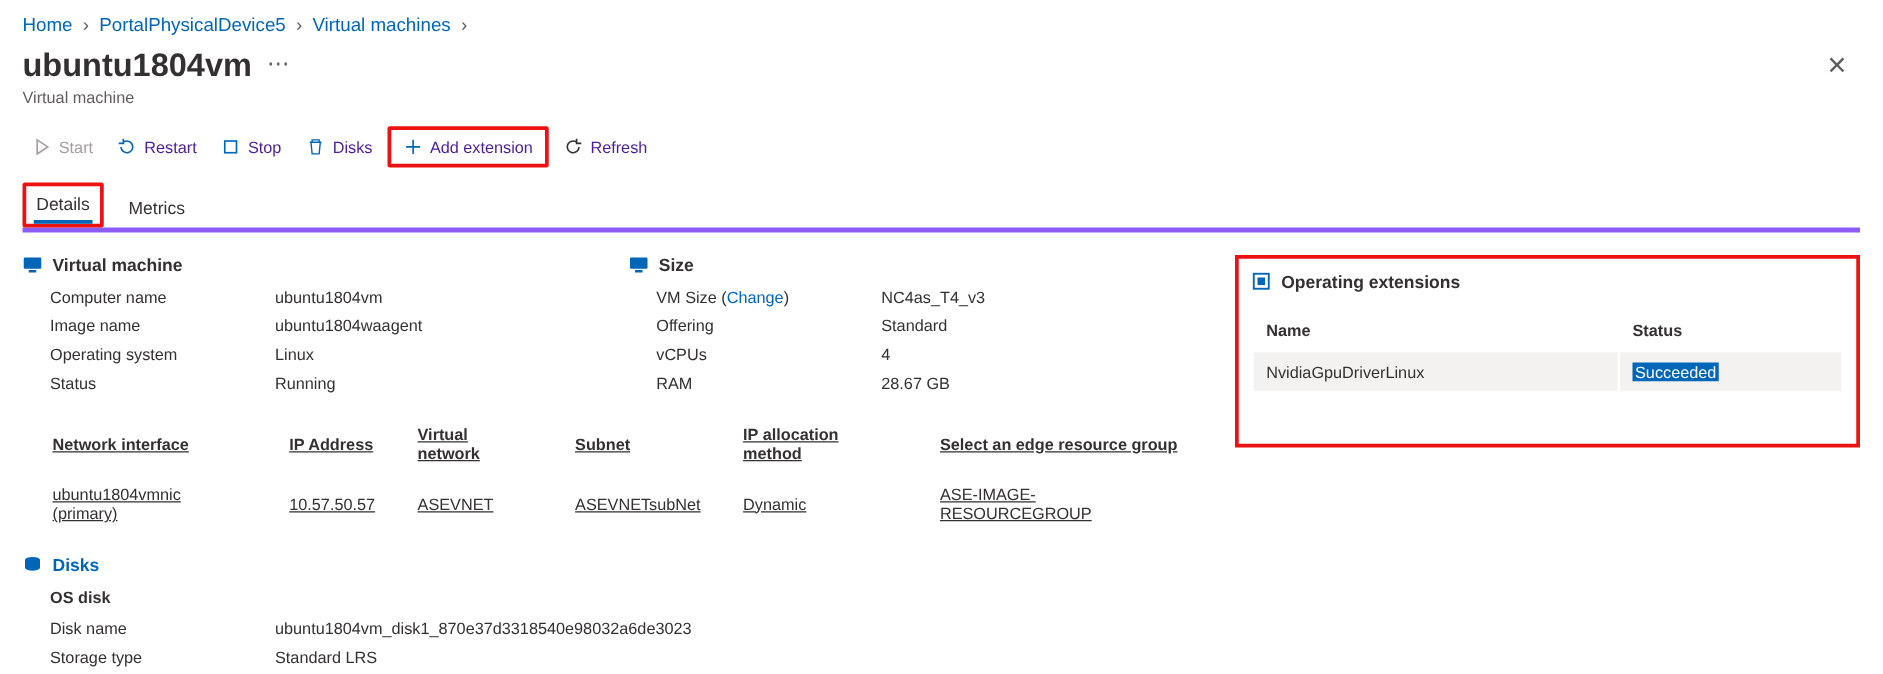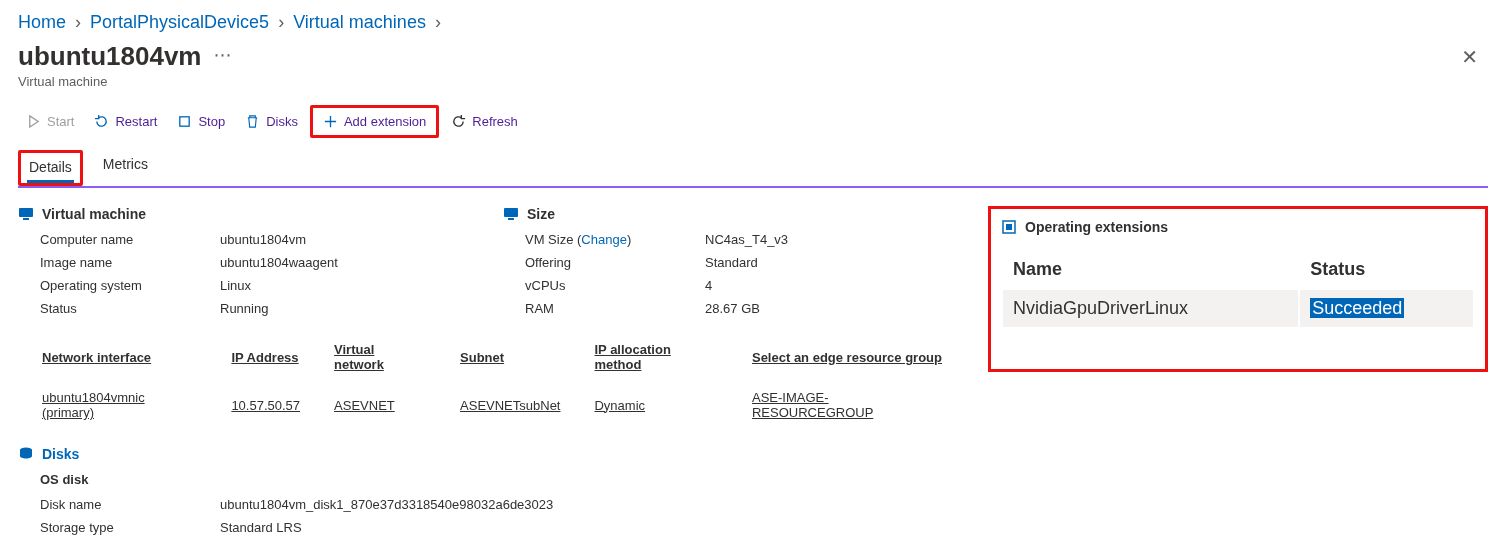--- a/index.html
+++ b/index.html
@@ -4,57 +4,57 @@
 <style>
   * { box-sizing: border-box; margin: 0; padding: 0; }
   body {
     font-family: "Segoe UI", -apple-system, BlinkMacSystemFont, sans-serif;
     font-size: 13px;
     color: #323130;
     background: #fff;
     padding: 12px 18px;
     width: 1506px;
   }
-  .breadcrumb { font-size: 18px; margin-bottom: 8px; }
+  .breadcrumb { font-size: 15px; margin-bottom: 8px; }
   .breadcrumb a { color: #0067b8; text-decoration: none; }
   .breadcrumb .sep { color: #605e5c; margin: 0 4px; }
   .title-row { display: flex; align-items: center; justify-content: space-between; }
   .title-left { display: flex; align-items: center; gap: 12px; }
   h1 { font-size: 26px; font-weight: 600; }
   .more-dots { color: #605e5c; font-size: 18px; cursor: pointer; padding-bottom:4px;}
   .close-x { font-size: 20px; color: #605e5c; cursor: pointer; padding-right:10px;}
   .subtitle { color: #605e5c; font-size: 13px; margin-top: 2px; margin-bottom: 12px; }
   .toolbar { display: flex; gap: 4px; align-items: center; padding: 4px 0 12px 0; }
   .tbtn {
     display: flex; align-items: center; gap: 6px;
     padding: 4px 8px; font-size: 13px; color: #4c1d95;
     background: transparent; border: none; cursor: pointer;
   }
   .tbtn.disabled { color: #a19f9d; }
   .tbtn svg { width: 15px; height: 15px; }
   .box-red { border: 3px solid #e11; border-radius:2px;}
-  .tabs { display: flex; gap: 18px; border-bottom: 2px solid #8b5cf6; margin-bottom: 18px; }
+  .tabs { display: flex; gap: 18px; border-bottom: 4px solid #8b5cf6; margin-bottom: 18px; align-items: flex-end; }
   .tab { padding: 6px 2px 8px 2px; font-size: 14px; color: #323130; cursor: pointer; position:relative;}
   .tab.active { font-weight: 400; color:#323130;}
   .tab.active::after { content:""; position:absolute; left:0; right:0; bottom:0; height:3px; background:#0067b8;}
   .content { display: flex; gap: 30px; }
   .col-main { flex: 1; }
   .section-row { display: flex; gap: 30px; }
   .section { flex: 1; }
   .sec-head { display: flex; align-items: center; gap: 8px; font-weight: 600; font-size: 14px; margin-bottom: 10px; }
   .sec-head.blue-link { color:#0067b8; }
   .sec-icon { width:16px; height:16px; display:inline-flex; align-items:center; justify-content:center;}
   .kv { display: grid; grid-template-columns: 180px 1fr; row-gap: 8px; font-size: 13px; padding-left: 22px; }
   .kv .k { color: #323130; }
   .kv .v { color: #323130; }
   .link { color: #0067b8; cursor:pointer;}
   .ext-panel { width: 500px;}
   .ext-box { border: 3px solid #e11; padding: 10px 10px 40px 10px; }
   .ext-head { display:flex; align-items:center; gap:8px; font-weight:600; font-size:14px; margin-bottom:14px;}
-  .ext-table { width:100%; font-size:18px; }
+  .ext-table { width:100%; font-size:13px; }
   .ext-table th { text-align:left; font-weight:600; padding:8px 10px;}
   .ext-table td { padding:8px 10px;}
   .ext-row { background:#f3f2f1;margin-left:24px;}
   .sel { background:#0067b8; color:#fff; padding:0 2px;}
   .net-table { width:100%; font-size:13px; margin-top:6px;text-decoration:underline;}
   .net-table th { text-align:left; font-weight:600; padding:8px 10px 8px 22px;}
   .net-table td { padding:8px 10px 8px 22px;}
   .disks-sec { margin-top: 16px;}
   .subhead { font-weight:600; padding-left:22px; margin:10px 0;}
 </style>

